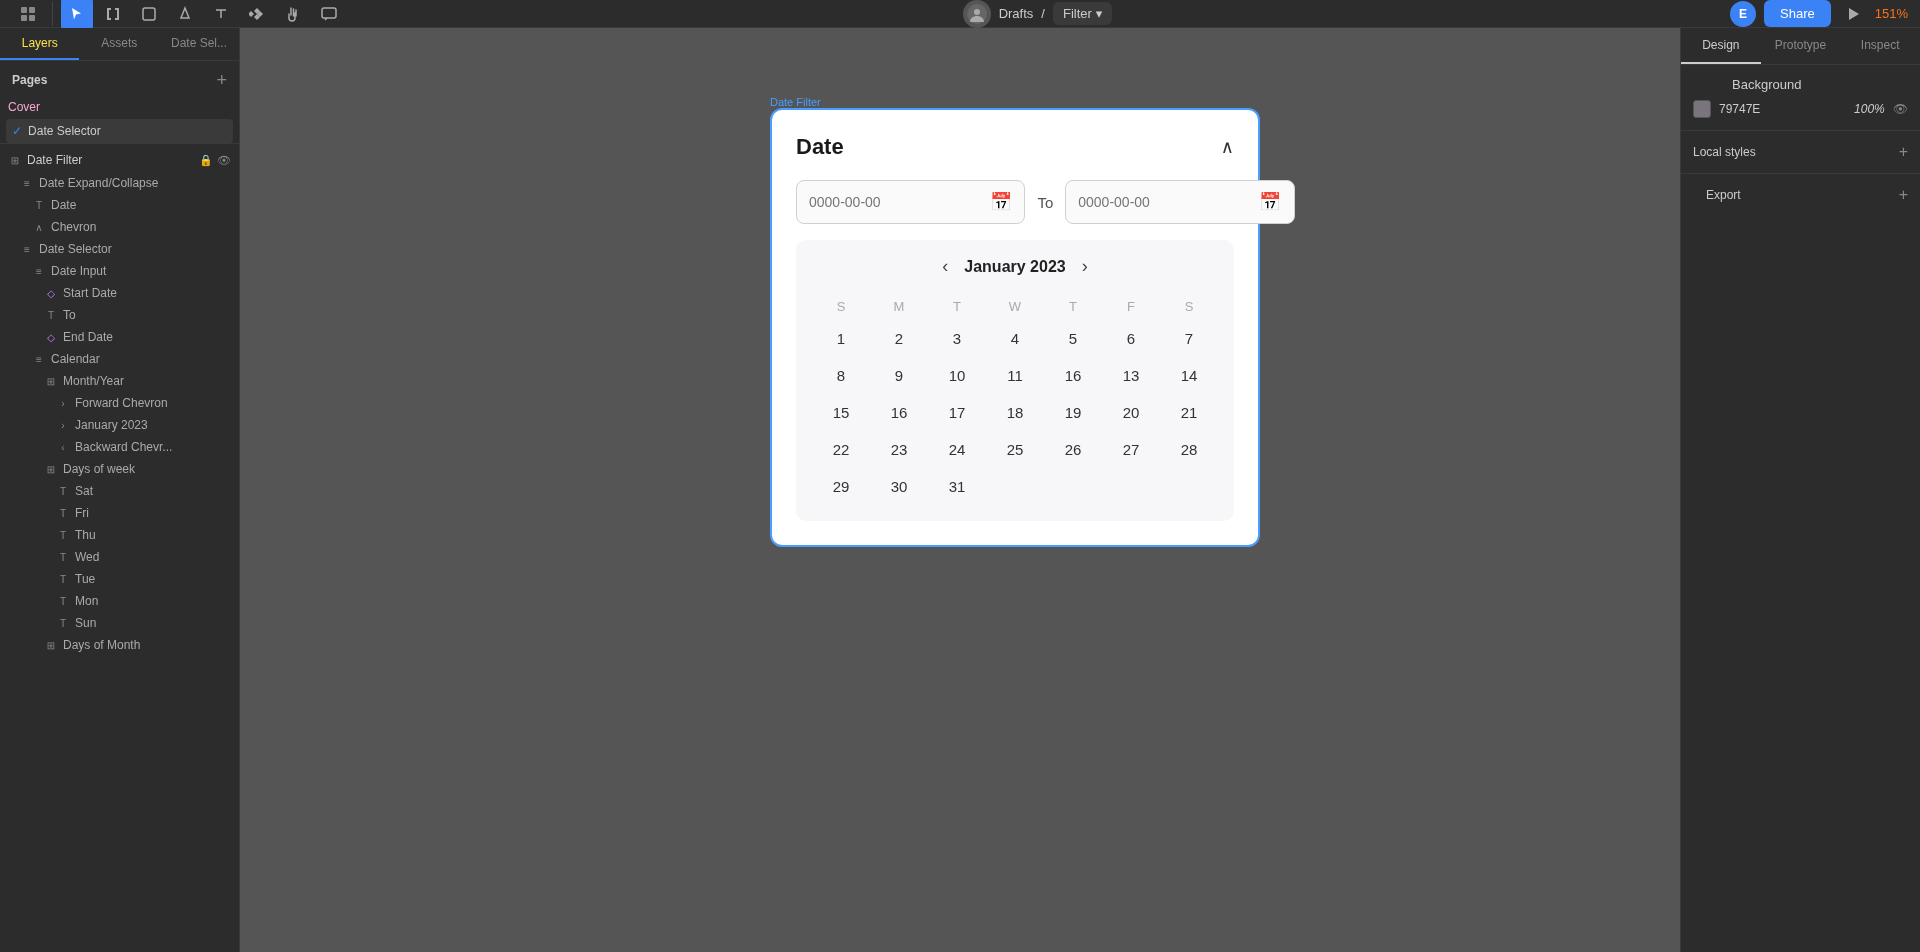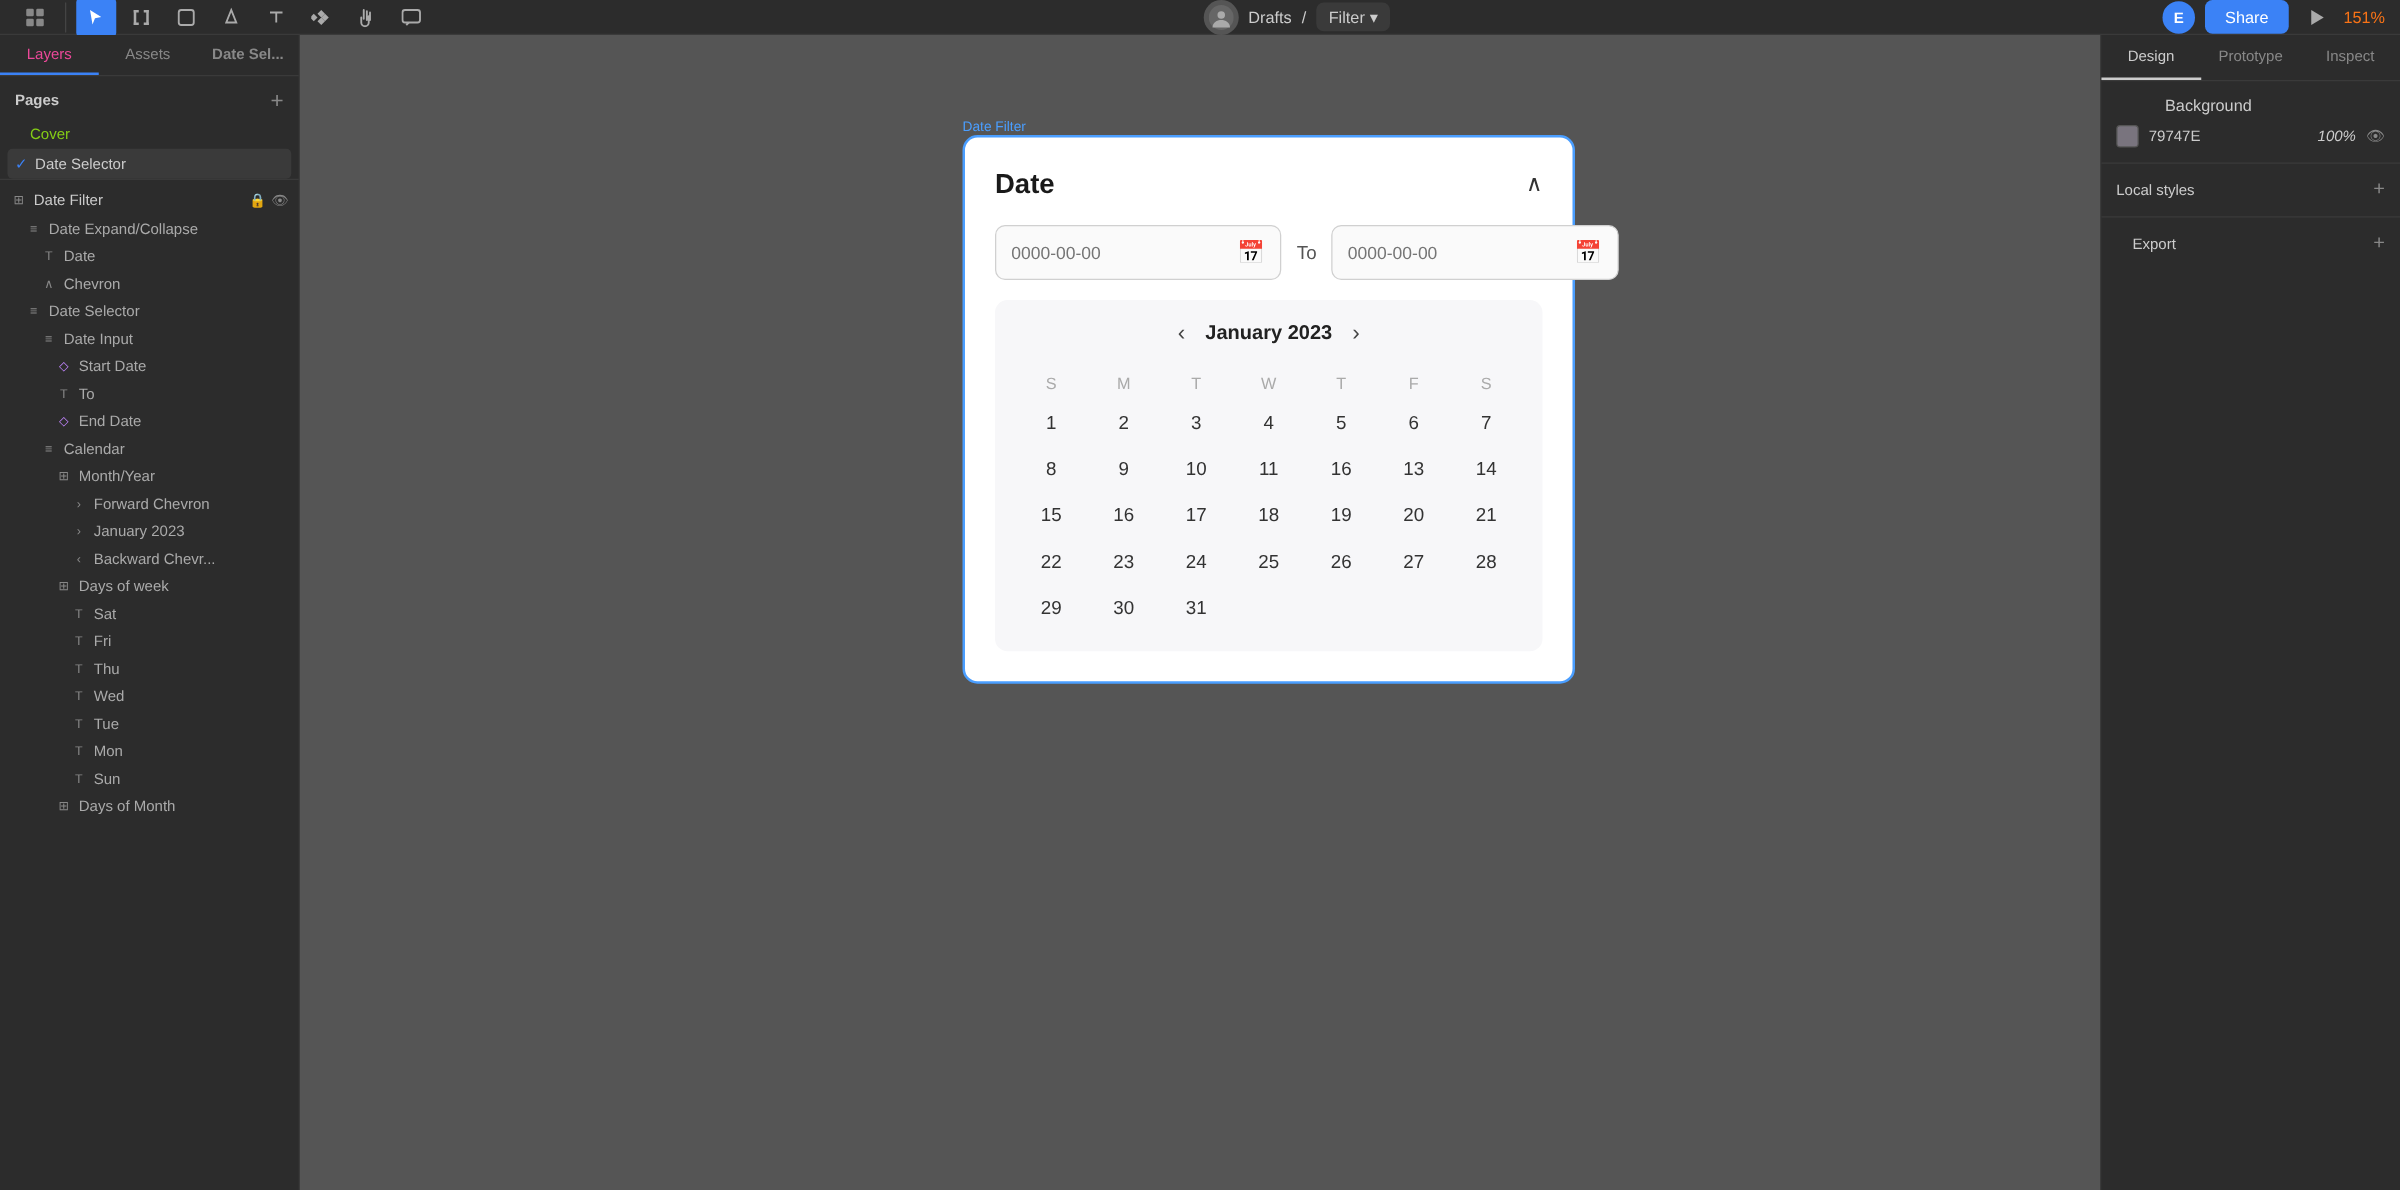--- a/index.html
+++ b/index.html
@@ -30,28 +30,28 @@
     .btn-play { width: 28px; height: 28px; display: flex; align-items: center; justify-content: center; color: #ccc; cursor: pointer; }
     .zoom-level { color: #f97316; font-size: 13px; }
 
     
     .main { display: flex; flex: 1; overflow: hidden; }
 
     
     .left-panel { width: 240px; background: #2c2c2c; border-right: 1px solid #3a3a3a; display: flex; flex-direction: column; flex-shrink: 0; }
     .panel-tabs { display: flex; border-bottom: 1px solid #3a3a3a; }
     .panel-tab { flex: 1; padding: 8px; text-align: center; font-size: 12px; color: #888; cursor: pointer; }
-    .panel-tab.active { color: #ec4899; border-bottom: 2px solid #3b82f6; }
-    .panel-tab-extra { padding: 8px 12px; color: #888; font-size: 12px; cursor: pointer; font-weight: bold; }
+    .panel-tab.active { color: #fde047; border-bottom: 2px solid #3b82f6; }
+    .panel-tab-extra { padding: 8px 12px; color: #888; font-size: 12px; cursor: pointer; }
 
     
     .pages-header { display: flex; align-items: center; justify-content: space-between; padding: 10px 12px 6px; }
     .pages-title { color: #ccc; font-size: 12px; font-weight: 600; }
     .pages-add { color: #888; font-size: 18px; cursor: pointer; line-height: 1; }
-    .page-item { padding: 5px 24px; font-size: 12px; color: #84cc16; cursor: pointer; display: flex; align-items: center; gap: 6px; }
+    .page-item { padding: 5px 8px; font-size: 12px; color: #f9a8d4; cursor: pointer; display: flex; align-items: center; gap: 6px; }
     .page-item.active { color: #ccc; background: #3a3a3a; border-radius: 4px; margin: 0 6px; padding: 5px 6px; }
     .page-item .check { color: #3b82f6; }
 
     
     .layers-section { border-top: 1px solid #3a3a3a; padding-top: 4px; flex: 1; overflow-y: auto; }
     .layer-frame-header { display: flex; align-items: center; padding: 5px 8px; cursor: pointer; }
 
     .layer-item { display: flex; align-items: center; padding: 4px 8px; cursor: pointer; font-size: 12px; color: #aaa; }
     .layer-indent-1 { padding-left: 20px; }
     .layer-indent-2 { padding-left: 32px; }

